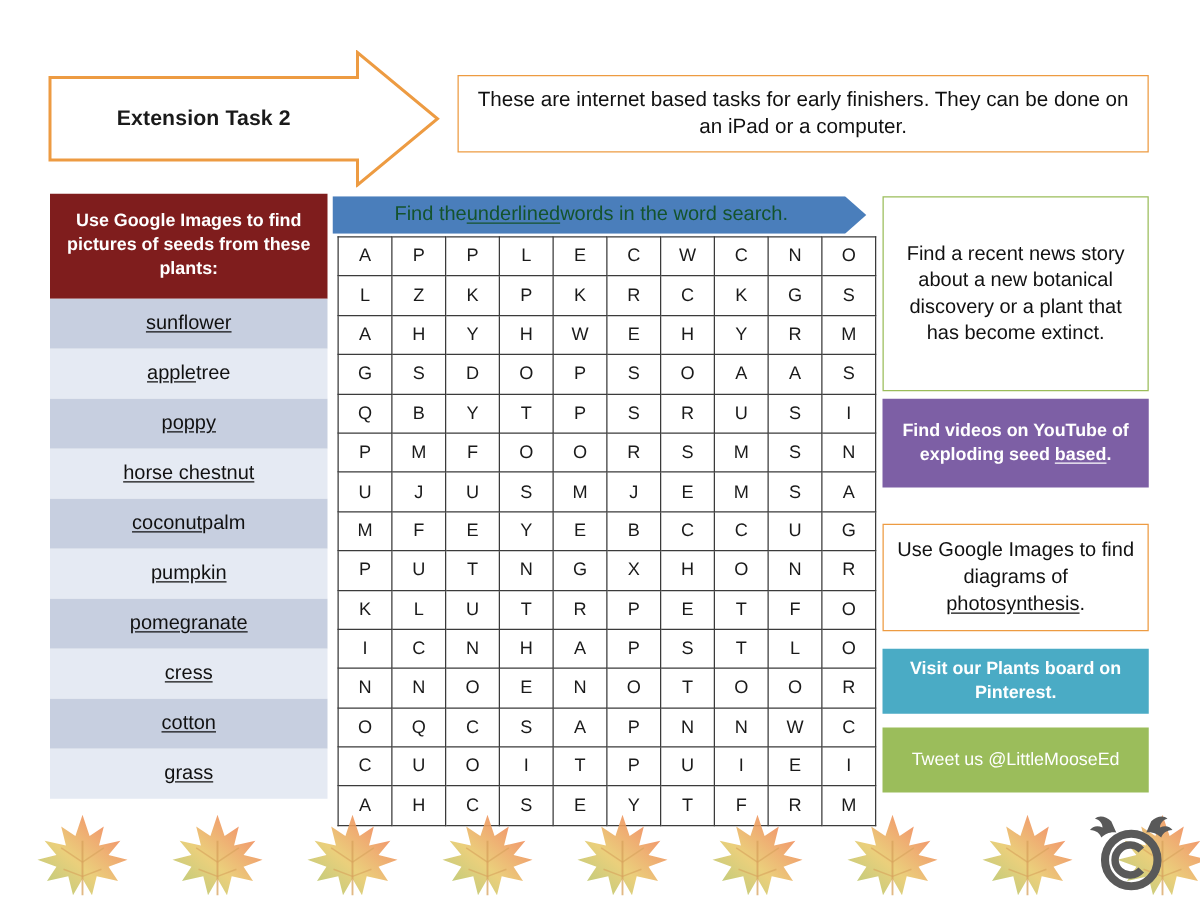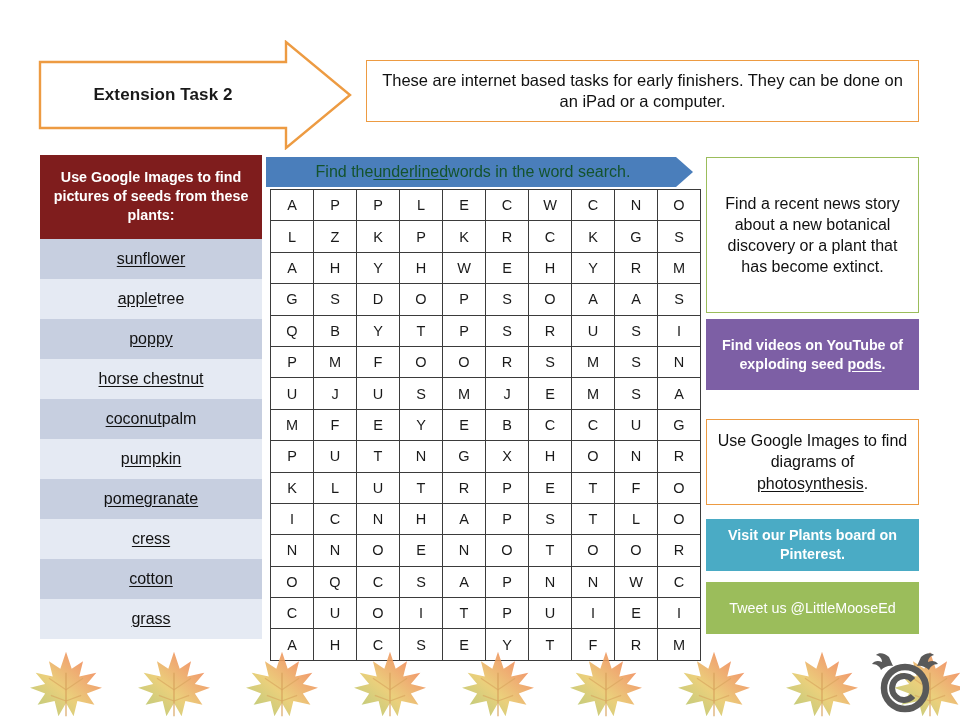--- a/index.html
+++ b/index.html
@@ -354,21 +354,21 @@
           <td>M</td>
         </tr>
       </tbody>
   </table>
 
   <div class="card card-news">
     <p>Find a recent news story about a new botanical discovery or a plant that has become extinct.</p>
   </div>
 
   <div class="card card-youtube">
-    <p><span>Find videos on YouTube of exploding seed </span><span class="u">pods</span><span>.</span></p>
+    <p><span>Find videos on YouTube of exploding seed </span><span class="u">based</span><span>.</span></p>
   </div>
 
   <div class="card card-photo">
     <p><span>Use Google Images to find diagrams of </span><span class="u">photosynthesis</span><span>.</span></p>
   </div>
 
   <div class="card card-pinterest">
     <p>Visit our Plants board on Pinterest.</p>
   </div>
 

